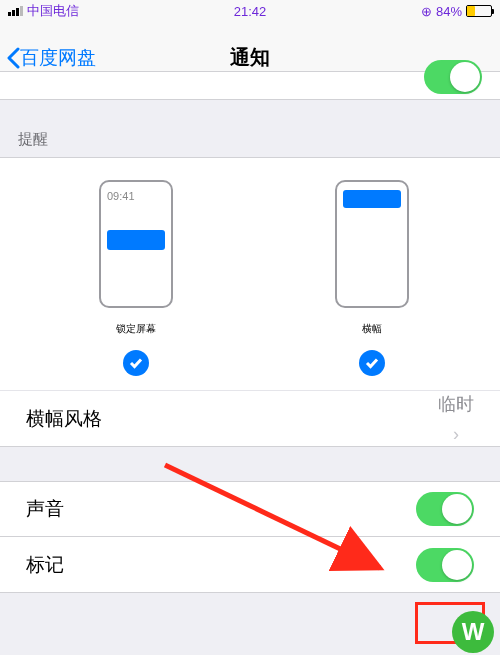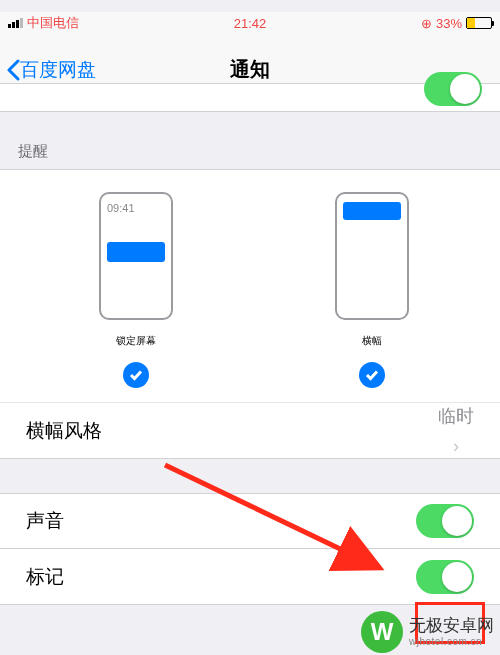--- a/index.html
+++ b/index.html
@@ -12,22 +12,21 @@
     position: relative;
   }
   .status-bar {
     height: 22px;
     background: #f8f8f8;
     display: flex;
     align-items: center;
     justify-content: space-between;
     padding: 0 8px;
     font-size: 13px;
-    color: #ef4444;
-    margin-top: 12px;
+    color: #6d28d9;
   }
   .status-left { display: flex; align-items: center; gap: 4px; }
   .status-right { display: flex; align-items: center; gap: 4px; }
   .sig-bars { display: flex; align-items: flex-end; gap: 1px; }
   .sig-bars span { width: 3px; background: #000; }
   .sig-bars span:nth-child(1){height:4px}
   .sig-bars span:nth-child(2){height:6px}
   .sig-bars span:nth-child(3){height:8px}
   .sig-bars span:nth-child(4){height:10px;background:#bbb}
   .battery {
@@ -197,21 +196,21 @@
       <span></span>
         <span></span>
         <span></span>
         <span></span>
     </div>
     <span>中国电信</span>
   </div>
   <div>21:42</div>
   <div class="status-right">
     <span>⊕</span>
-    <span>33%</span>
+    <span>84%</span>
     <div class="battery">
       <div class="battery-fill"></div>
     </div>
   </div>
 </div>
 
 <div class="nav">
   <div class="back">
     <svg viewBox="0 0 14 22">
         <path d="M12 2 L3 11 L12 20" stroke="#007aff" stroke-width="3" fill="none" stroke-linecap="round" stroke-linejoin="round"></path>
@@ -291,17 +290,13 @@
       <path d="M0,0 L10,5 L0,10 z" fill="#ff2a1a"></path>
     </marker>
   </defs>
   <line x1="5" y1="5" x2="220" y2="108" stroke="#ff2a1a" stroke-width="5" marker-end="url(#ah)"></line>
 </svg>
 
 <div class="red-box"></div>
 
 <div class="watermark">
   <div class="wm-icon">W</div>
-  <div class="wm-text">
-    <div class="cn">无极安卓网</div>
-    <div class="en">wjhotel.com.cn</div>
-  </div>
 </div>
 
 </body></html>

